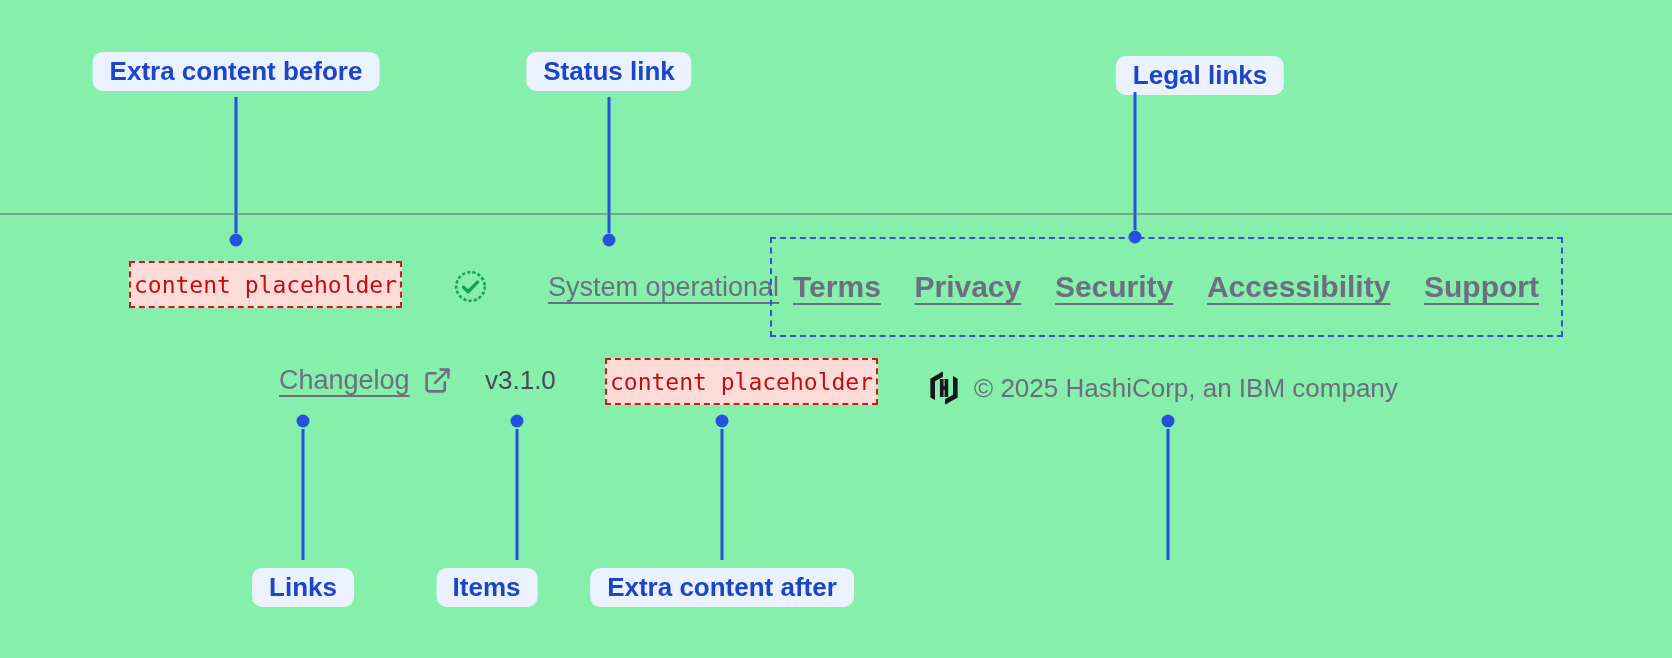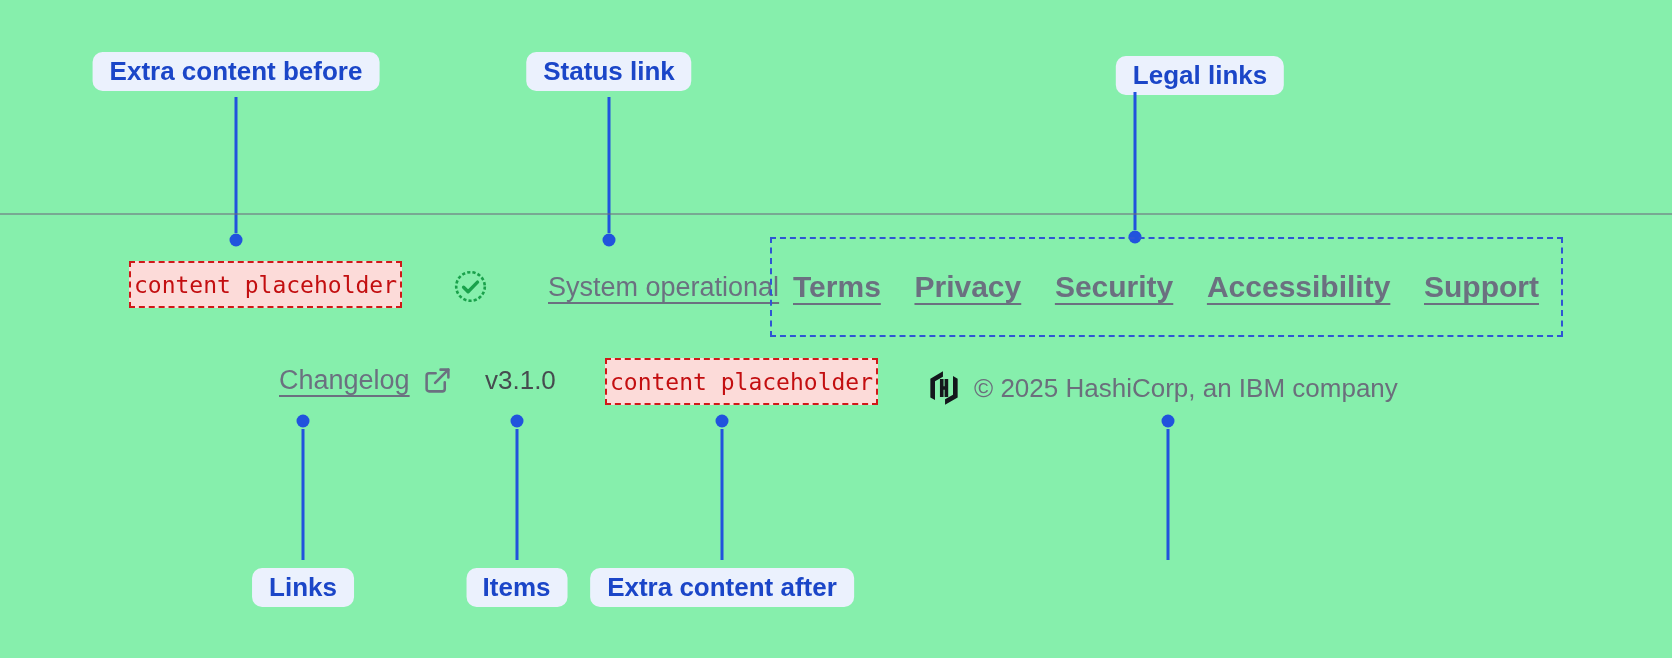--- a/index.html
+++ b/index.html
@@ -116,16 +116,16 @@
   <div class="dot" style="left:303px;top:421px;"></div>
   <div class="dot" style="left:517px;top:421px;"></div>
   <div class="dot" style="left:722px;top:421px;"></div>
   <div class="dot" style="left:1168px;top:421px;"></div>
   <div class="vline" style="left:303px;top:429px;height:131px;"></div>
   <div class="vline" style="left:517px;top:429px;height:131px;"></div>
   <div class="vline" style="left:722px;top:429px;height:131px;"></div>
   <div class="vline" style="left:1168px;top:429px;height:131px;"></div>
 
   <div class="pill" style="left:303px;top:568px;">Links</div>
-  <div class="pill" style="left:517px;top:568px;padding-left:16px;">Items</div>
+  <div class="pill" style="left:487px;top:568px;padding-left:16px;">Items</div>
   <div class="pill" style="left:722px;top:568px;">Extra content after</div>
 
 </div>
 
 </body></html>

